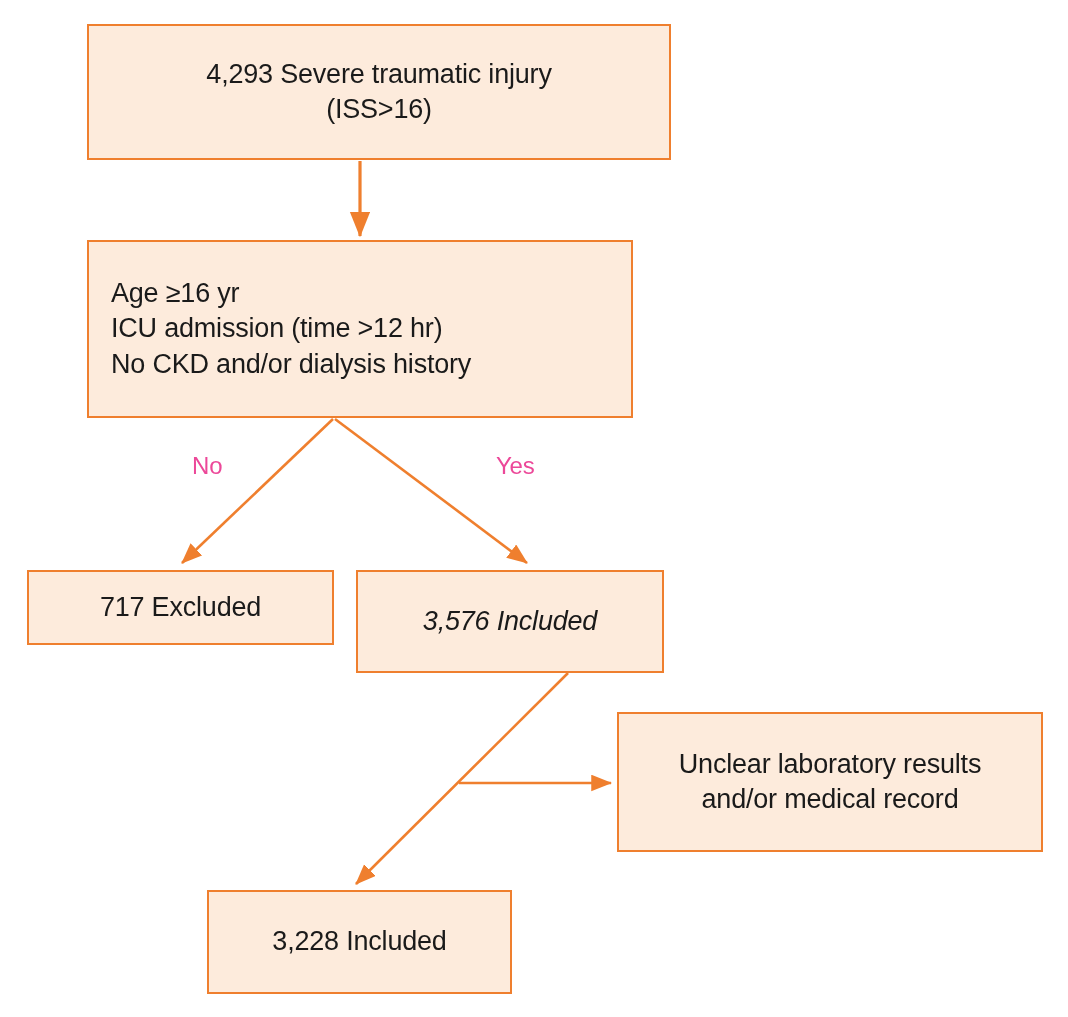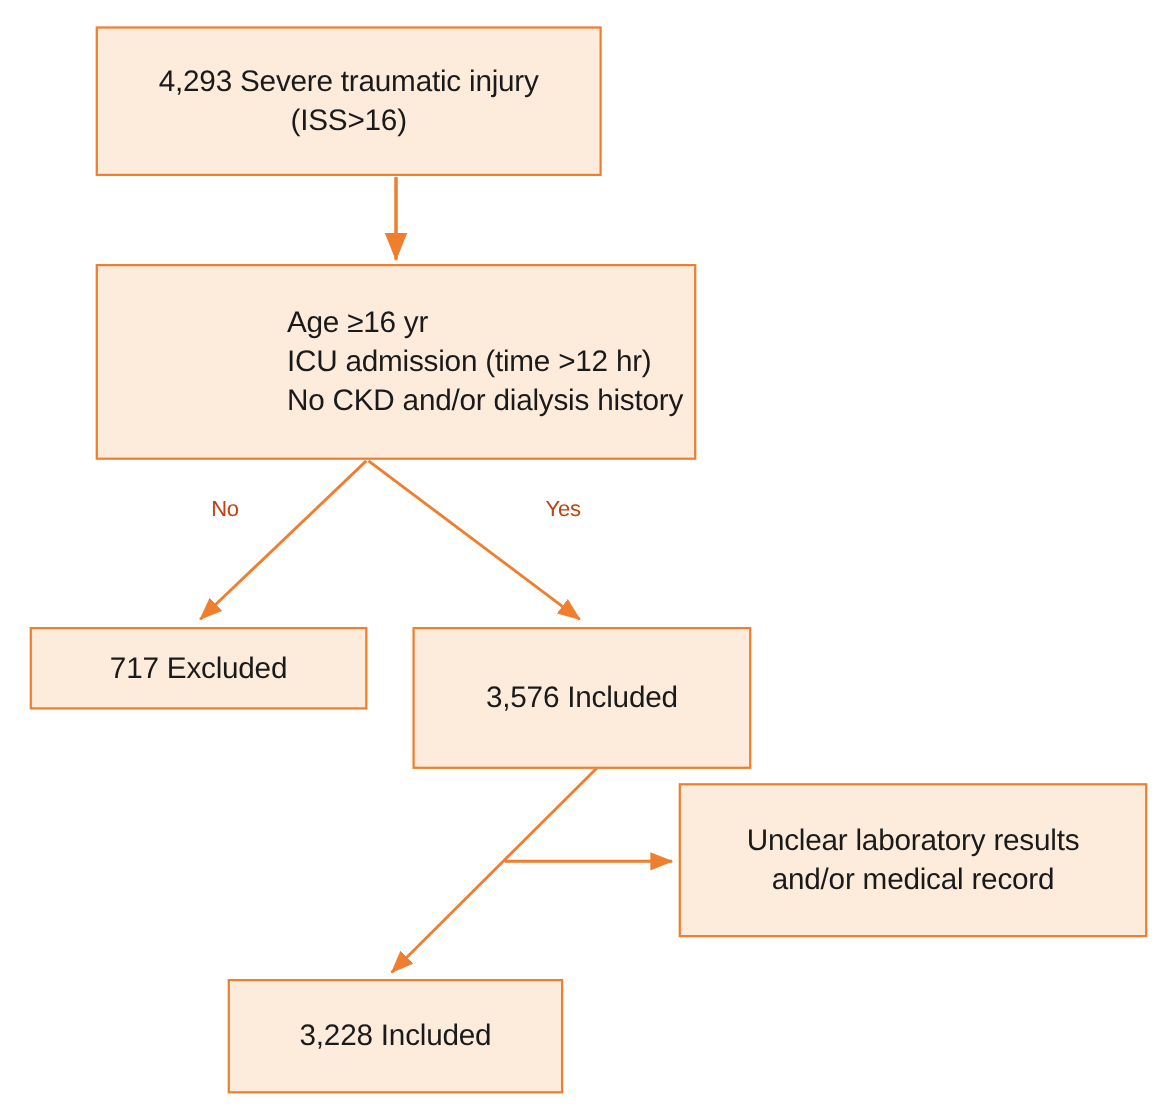--- a/index.html
+++ b/index.html
@@ -37,40 +37,40 @@
   .node .node-text {
     font-size: 27px;
     line-height: 1.30;
     color: #1a1a1a;
     letter-spacing: -0.2px;
     white-space: pre-line;
     text-align: center;
     padding: 0 10px;
   }
   .node.align-left {
-    justify-content: flex-end;
+    justify-content: flex-start;
   }
   .node.align-left .node-text {
     text-align: left;
     padding-left: 22px;
   }
   .edge-label {
     position: absolute;
-    font-size: 20px;
-    color: #c2410c;
+    font-size: 24px;
+    color: #ec4899;
     letter-spacing: -0.2px;
     z-index: 3;
     white-space: nowrap;
   }
 
   
-  #node-severe-injury   { left: 87px;  top: 24px;  width: 460px; height: 136px; }
+  #node-severe-injury   { left: 87px;  top: 24px;  width: 584px; height: 136px; }
   #node-criteria        { left: 87px;  top: 240px; width: 546px; height: 178px; }
   #node-excluded-717    { left: 27px;  top: 570px; width: 307px; height: 75px; }
-  #node-included-3576   { left: 375px; top: 570px; width: 308px; height: 129px; }
+  #node-included-3576   { left: 356px; top: 570px; width: 308px; height: 103px; font-style: italic; }
   #node-unclear-records { left: 617px; top: 712px; width: 426px; height: 140px; }
   #node-included-3228   { left: 207px; top: 890px; width: 305px; height: 104px; }
 
   
   #edge-label-no  { left: 192px; top: 452px; }
   #edge-label-yes { left: 496px; top: 452px; }
 </style>
 </head>
 <body>
 

